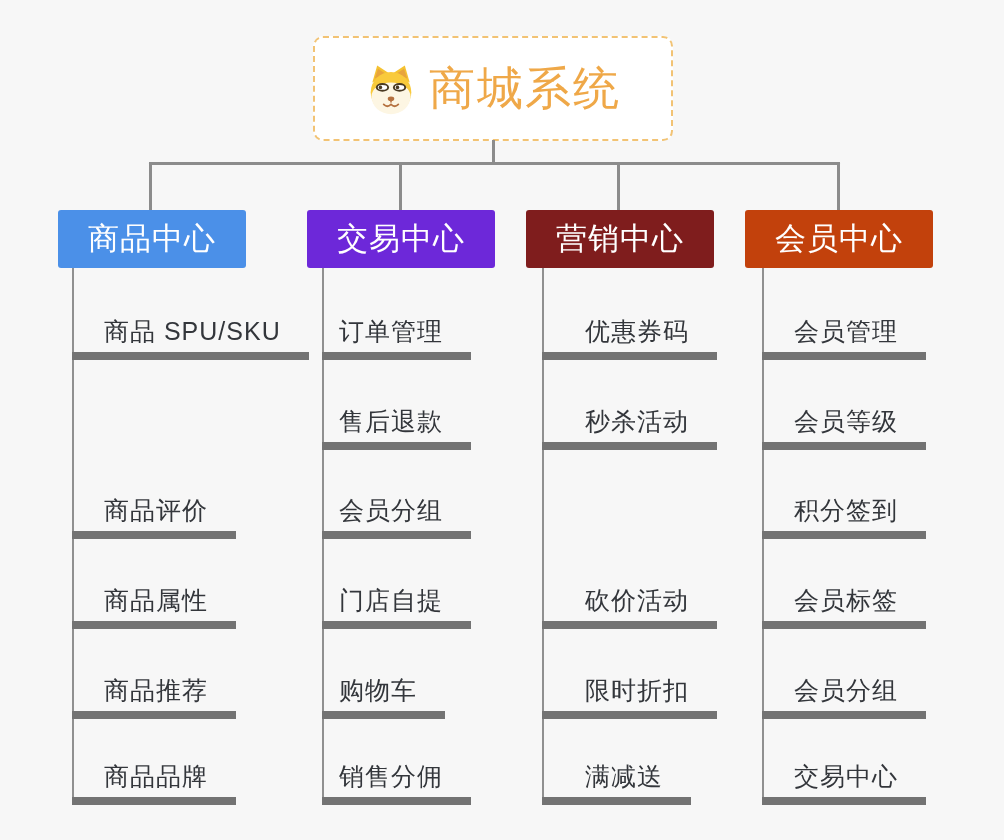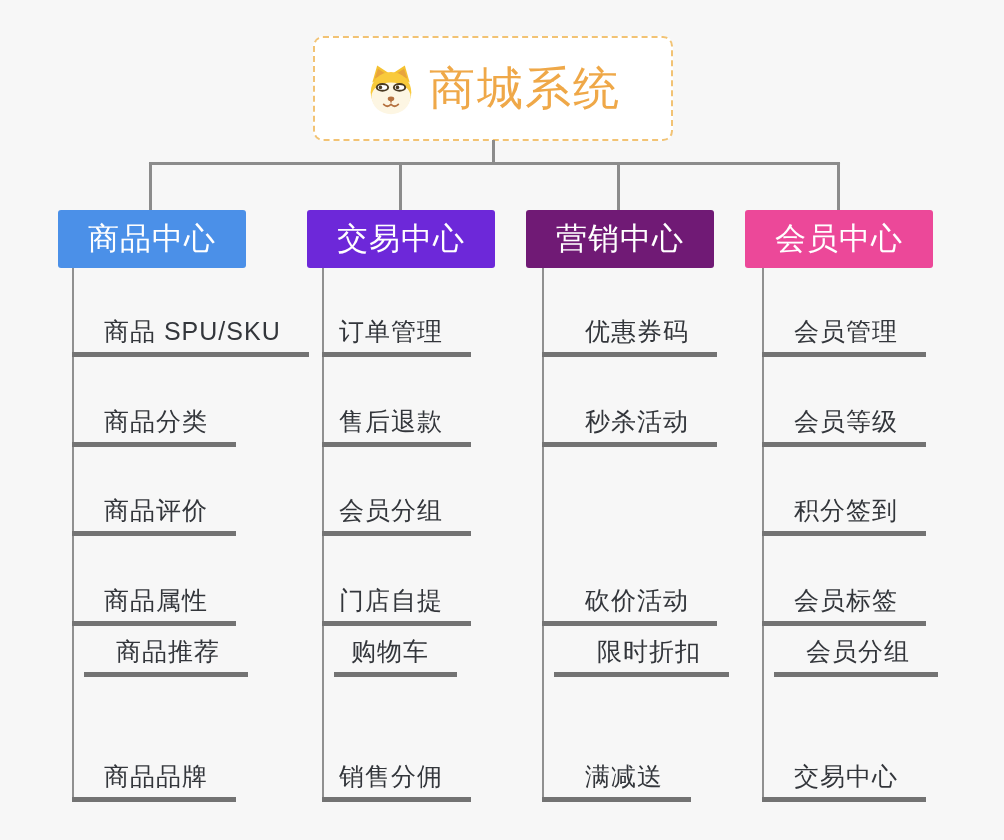--- a/index.html
+++ b/index.html
@@ -51,31 +51,31 @@
   .tx2{left:322px;}
   .tx3{left:542px;}
   .tx4{left:762px;}
 
   
   .item{
     position:absolute;
     font-size:25px;line-height:27px;letter-spacing:1px;
     color:#33363b;white-space:nowrap;
     padding:0 28px 7px 32px;
-    border-bottom:5px solid #737373;
+    border-bottom:8px solid #737373;
   }
   .cx1{left:72px;}
   .cx2{left:322px;padding-left:17px;}
   .cx3{left:542px;padding-left:43px;}
   .cx4{left:762px;}
   .ry1{top:318px;}
   .ry2{top:408px;}
   .ry3{top:497px;}
   .ry4{top:587px;}
-  .ry5{top:638px;margin-left:12px;}
+  .ry5{top:677px;}
   .ry6{top:763px;}
 </style>
 </head>
 <body>
 
 <div class="canvas">
 
   <div class="root-node">
     <svg class="doge" viewBox="0 0 64 64" aria-hidden="true">
       <polygon points="9,24 15,3 30,13" fill="#f5c231"></polygon>
@@ -99,30 +99,29 @@
 
   <div class="line stub-root"></div>
   <div class="line h-bar"></div>
   <div class="line drop drop-1"></div>
   <div class="line drop drop-2"></div>
   <div class="line drop drop-3"></div>
   <div class="line drop drop-4"></div>
 
   <div class="branch bx1" style="background-color: rgb(75, 144, 232);">商品中心</div>
   <div class="branch bx2" style="background-color: #6d28d9;">交易中心</div>
-  <div class="branch bx3" style="background-color: #701a75;">营销中心</div>
-  <div class="branch bx4" style="background-color: #ec4899;">会员中心</div>
+  <div class="branch bx3" style="background-color: #7f1d1d;">营销中心</div>
+  <div class="branch bx4" style="background-color: #c2410c;">会员中心</div>
 
   <div class="trunk tx1"></div>
   <div class="trunk tx2"></div>
   <div class="trunk tx3"></div>
   <div class="trunk tx4"></div>
 
   <div class="item cx1 ry1">商品 SPU/SKU</div>
-  <div class="item cx1 ry2">商品分类</div>
   <div class="item cx1 ry3">商品评价</div>
   <div class="item cx1 ry4">商品属性</div>
   <div class="item cx1 ry5">商品推荐</div>
   <div class="item cx1 ry6">商品品牌</div>
 
   <div class="item cx2 ry1">订单管理</div>
   <div class="item cx2 ry2">售后退款</div>
   <div class="item cx2 ry3">会员分组</div>
   <div class="item cx2 ry4">门店自提</div>
   <div class="item cx2 ry5">购物车</div>

